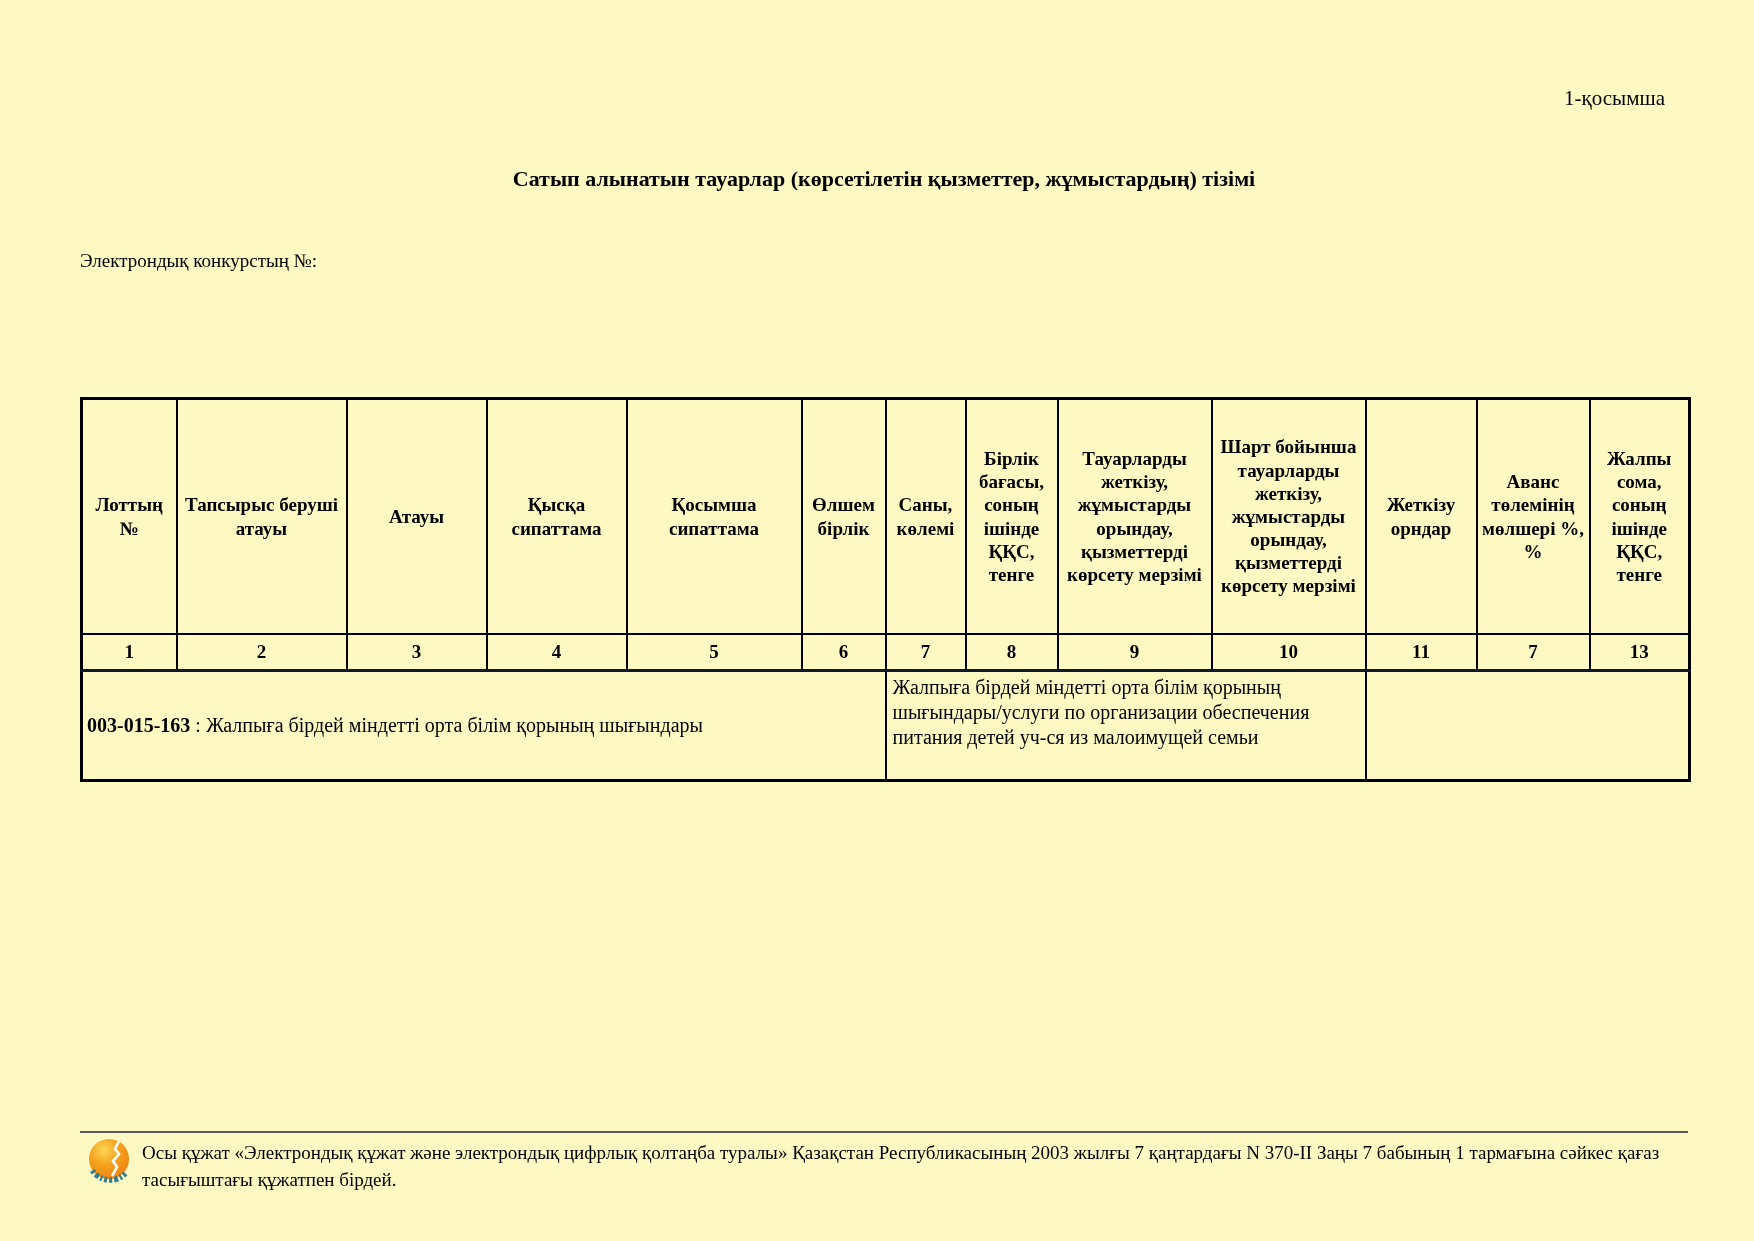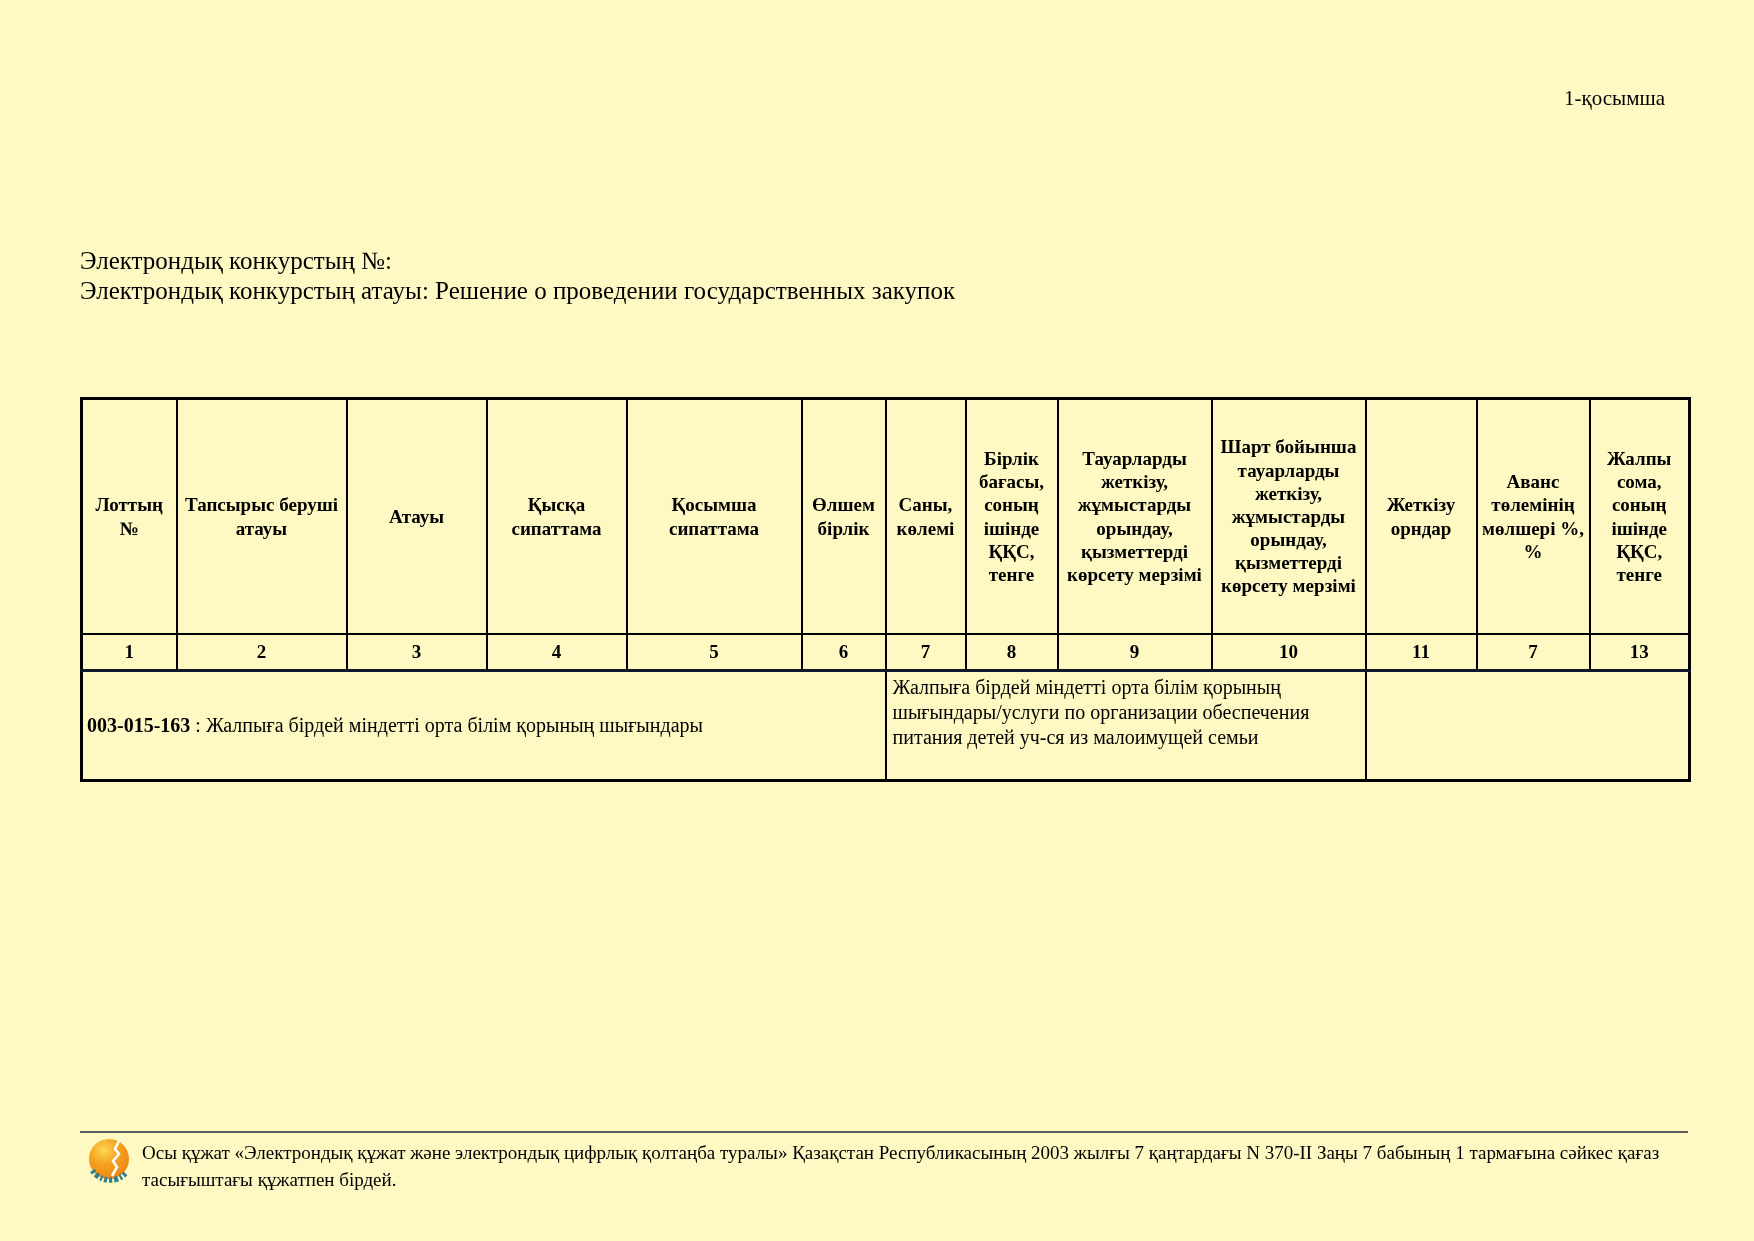--- a/index.html
+++ b/index.html
@@ -26,21 +26,21 @@
     left: 80px; top: 166px;
     width: 1608px;
     text-align: center;
     font-size: 22px;
     font-weight: bold;
   }
   .meta {
     position: absolute;
     left: 80px; top: 246px;
     width: 1608px;
-    font-size: 25px;
+    font-size: 19px;
     line-height: 30px;
   }
 
   
   .lots-table-wrap {
     position: absolute;
     left: 80px; top: 397px;
   }
   table.lots {
     border-collapse: collapse;
@@ -113,24 +113,24 @@
     padding-top: 2px;
   }
 </style>
 </head>
 <body>
 
 <div id="page">
 
   <div class="appendix">1-қосымша</div>
 
+  <div class="doc-title">Сатып алынатын тауарлар (көрсетілетін қызметтер, жұмыстардың) тізімі</div>
 
   <div class="meta">
     <div>Электрондық конкурстың №:</div>
-    <div>Электрондық конкурстың атауы: Решение о проведении государственных закупок</div>
   </div>
 
   <div class="lots-table-wrap">
     <table class="lots">
       <colgroup>
         <col style="width:95px">
           <col style="width:170px">
           <col style="width:140px">
         <col style="width:140px">
           <col style="width:175px">

